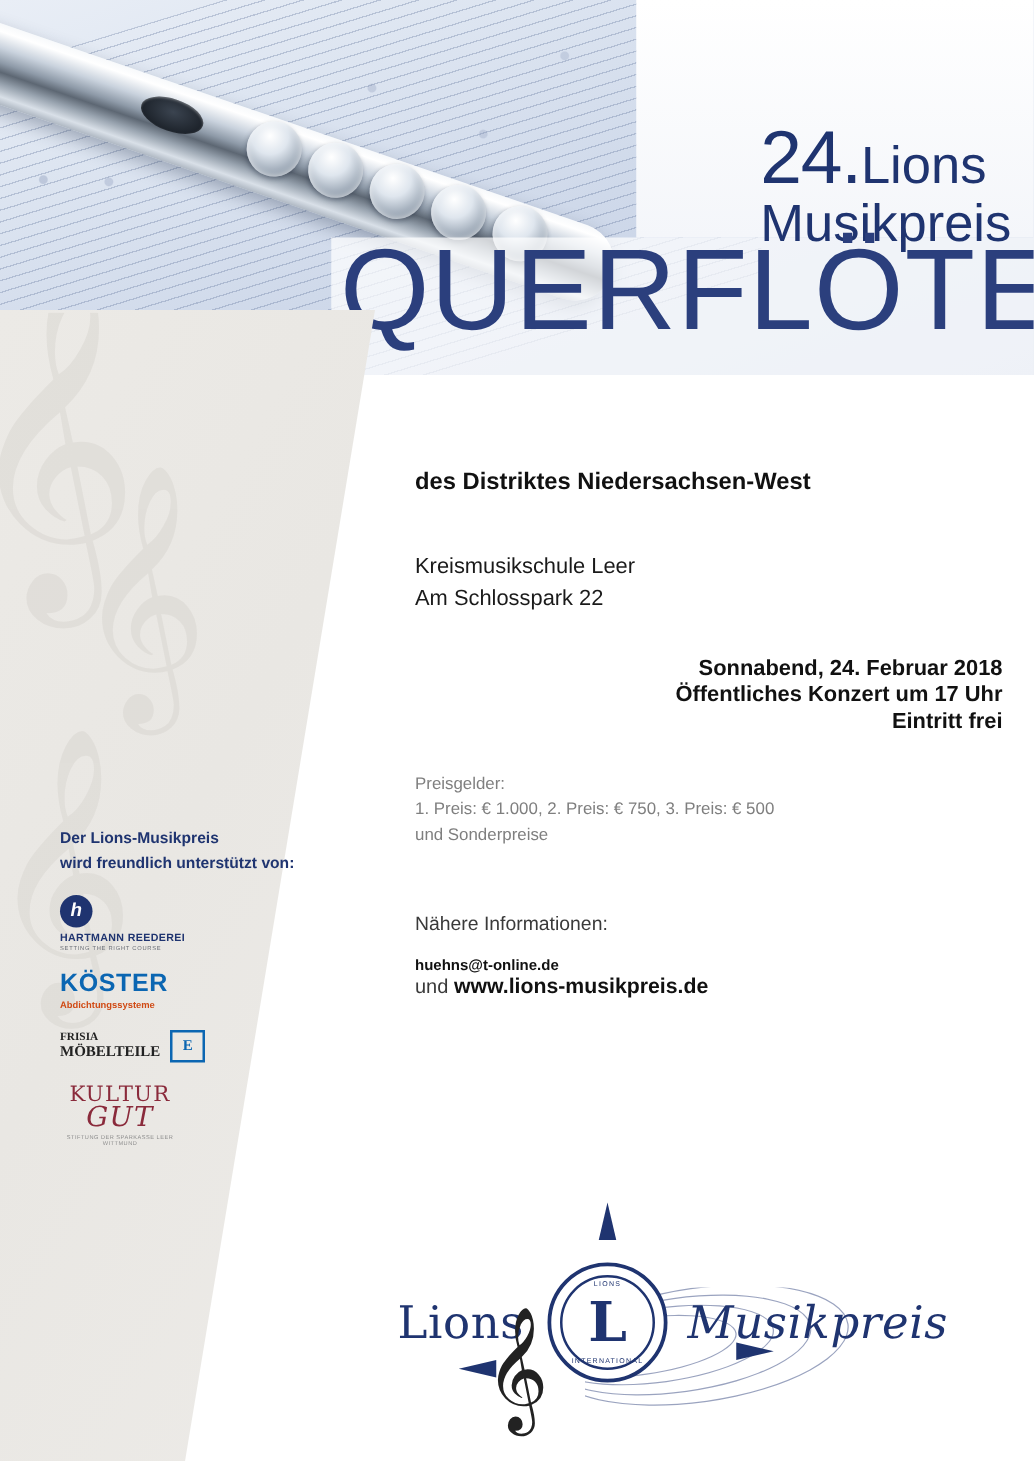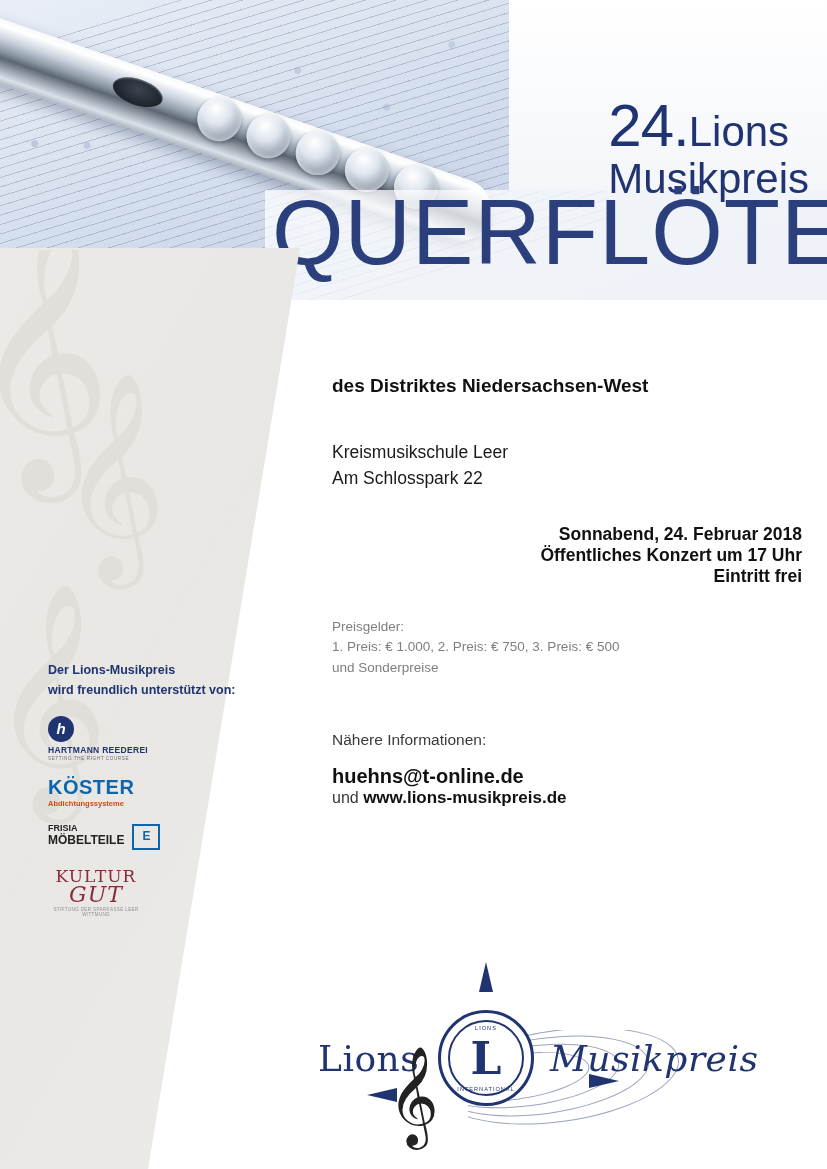--- a/index.html
+++ b/index.html
@@ -224,21 +224,21 @@
     letter-spacing: .5px;
     line-height: 1;
   }
   .logo-koester .s {
     color: #d04a14;
     font-size: 7.5px;
     font-weight: 700;
     margin-top: 2px;
   }
 
-  .logo-frisia { display: flex; align-items: flex-start; gap: 8px; }
+  .logo-frisia { display: flex; align-items: center; gap: 8px; font-family: Liberation Serif, serif; }
   .logo-frisia .t1 {
     color: #222; font-size: 9px; font-weight: 700; line-height: 1.05;
   }
   .logo-frisia .t2 { font-size: 12px; font-weight: 700; color: #222; }
   .logo-frisia .box {
     width: 24px; height: 22px;
     border: 2px solid #0b66b2;
     color: #0b66b2;
     font-size: 12px;
     font-weight: 700;
@@ -304,21 +304,21 @@
     color: #7f7f7f;
     line-height: 1.55;
     margin-top: 24px;
   }
   .info-label {
     font-size: 15.5px;
     color: #3a3a3a;
     margin-top: 52px;
   }
   .email {
-    font-size: 20px;
+    font-size: 12px;
     font-weight: 700;
     color: #111;
     margin-top: 16px;
   }
   .web {
     font-size: 16px;
     color: #3a3a3a;
   }
   .web b { font-size: 17px; color: #111; }
 

